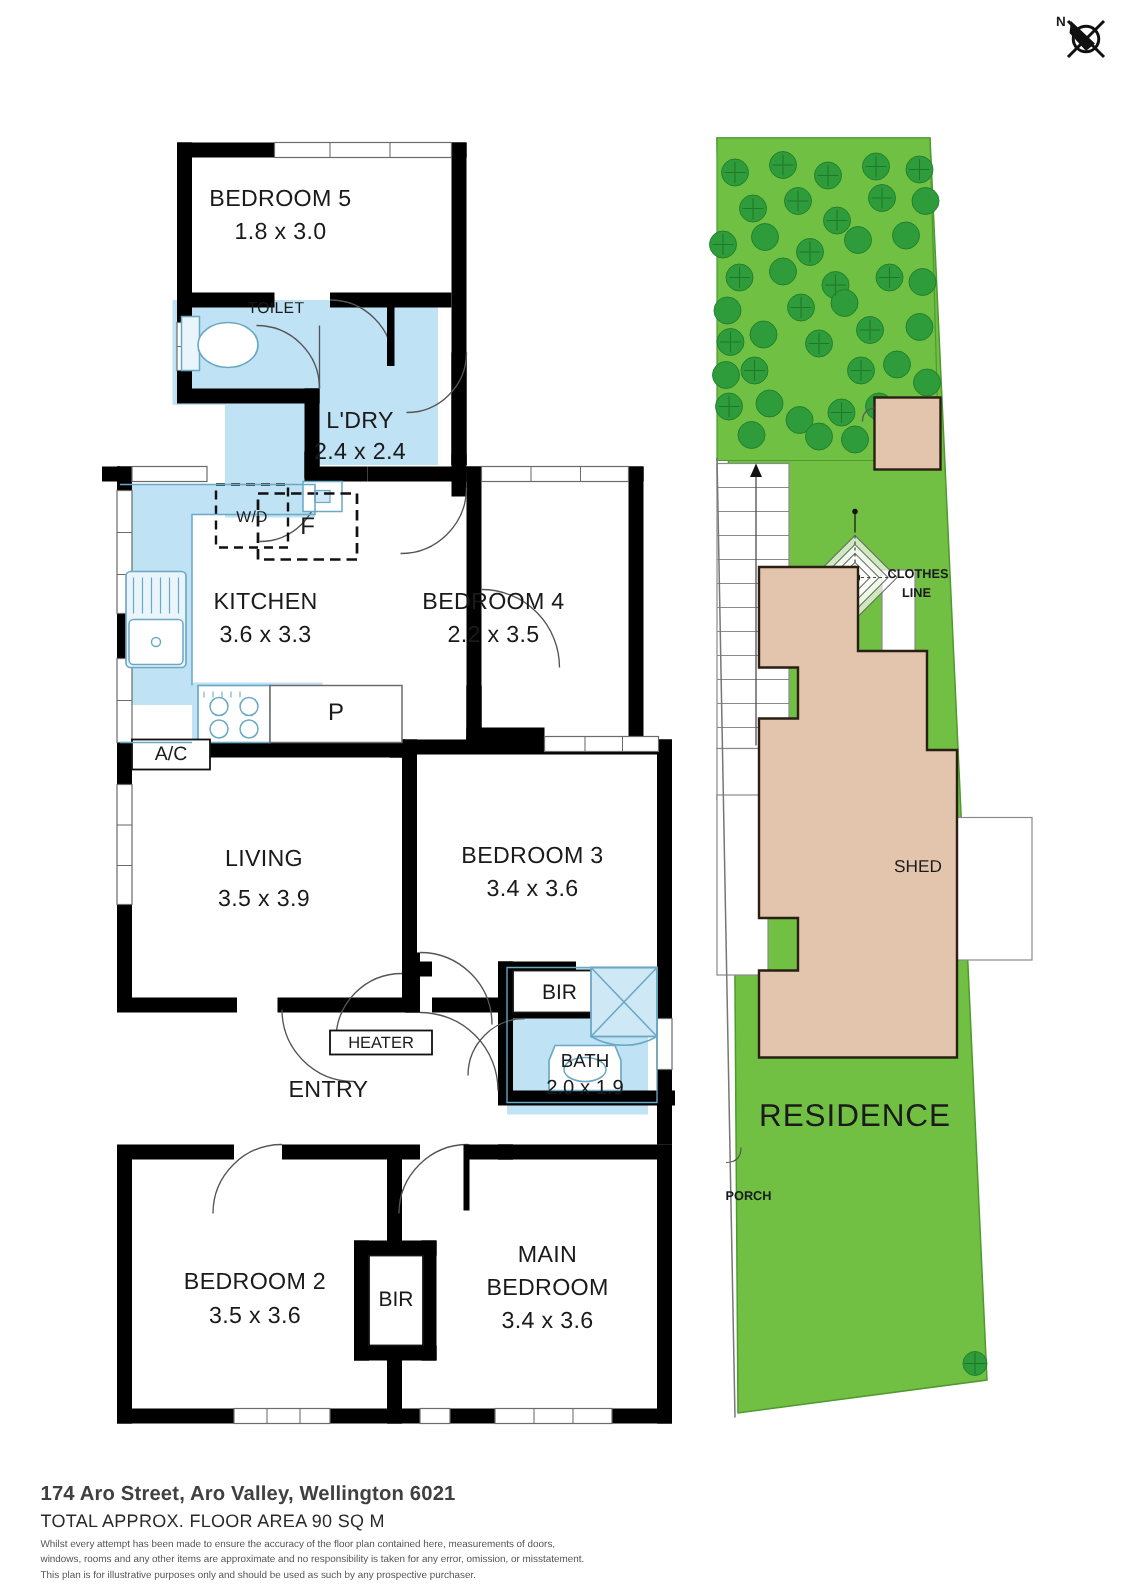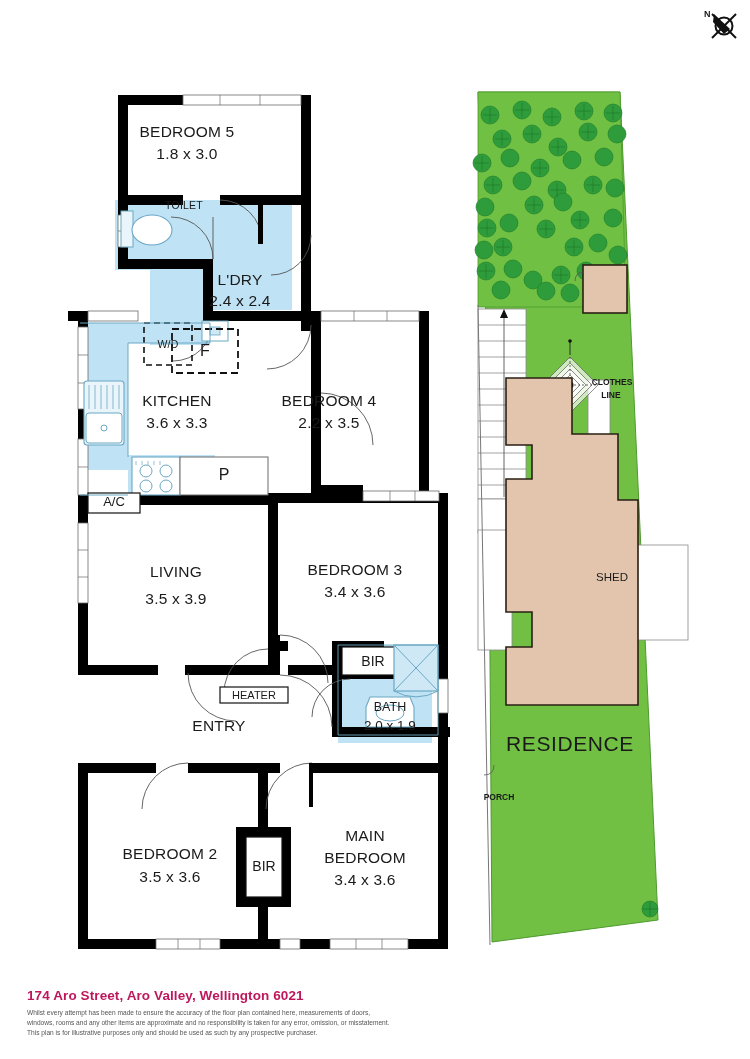--- a/index.html
+++ b/index.html
@@ -33,21 +33,21 @@
   
   #footer {
     position: absolute;
     left: 27px;
     top: 988px;
     width: 700px;
   }
   #footer .addr {
     font-size: 13.5px;
     font-weight: bold;
-    color: #be185d;
+    color: #404040;
     letter-spacing: .1px;
     line-height: 1.25;
   }
   #footer .area {
     font-size: 12px;
     color: #2a2a2a;
     letter-spacing: .2px;
     line-height: 1.35;
     margin-top: 1px;
   }
@@ -628,20 +628,21 @@
       <text class="fp-label" style="font-size:16px" x="164" y="401">P</text>
       <text class="fp-label" style="font-size:13px" x="54" y="428">A/C</text>
       <text class="fp-label" style="font-size:11px" x="194" y="621">HEATER</text>
       <text class="fp-label" style="font-size:14px" x="313" y="587">BIR</text>
       <text class="fp-label" style="font-size:14px" x="204" y="792">BIR</text>
     </g>
   </svg>
 
   <div id="footer">
     <div class="addr">174 Aro Street, Aro Valley, Wellington 6021</div>
+    <div class="area">TOTAL APPROX. FLOOR AREA 90 SQ M</div>
     <div class="disc">
       <div>Whilst every attempt has been made to ensure the accuracy of the floor plan contained here, measurements of doors,</div>
       <div>windows, rooms and any other items are approximate and no responsibility is taken for any error, omission, or misstatement.</div>
       <div>This plan is for illustrative purposes only and should be used as such by any prospective purchaser.</div>
     </div>
   </div>
 
 </div>
 
 </body></html>

